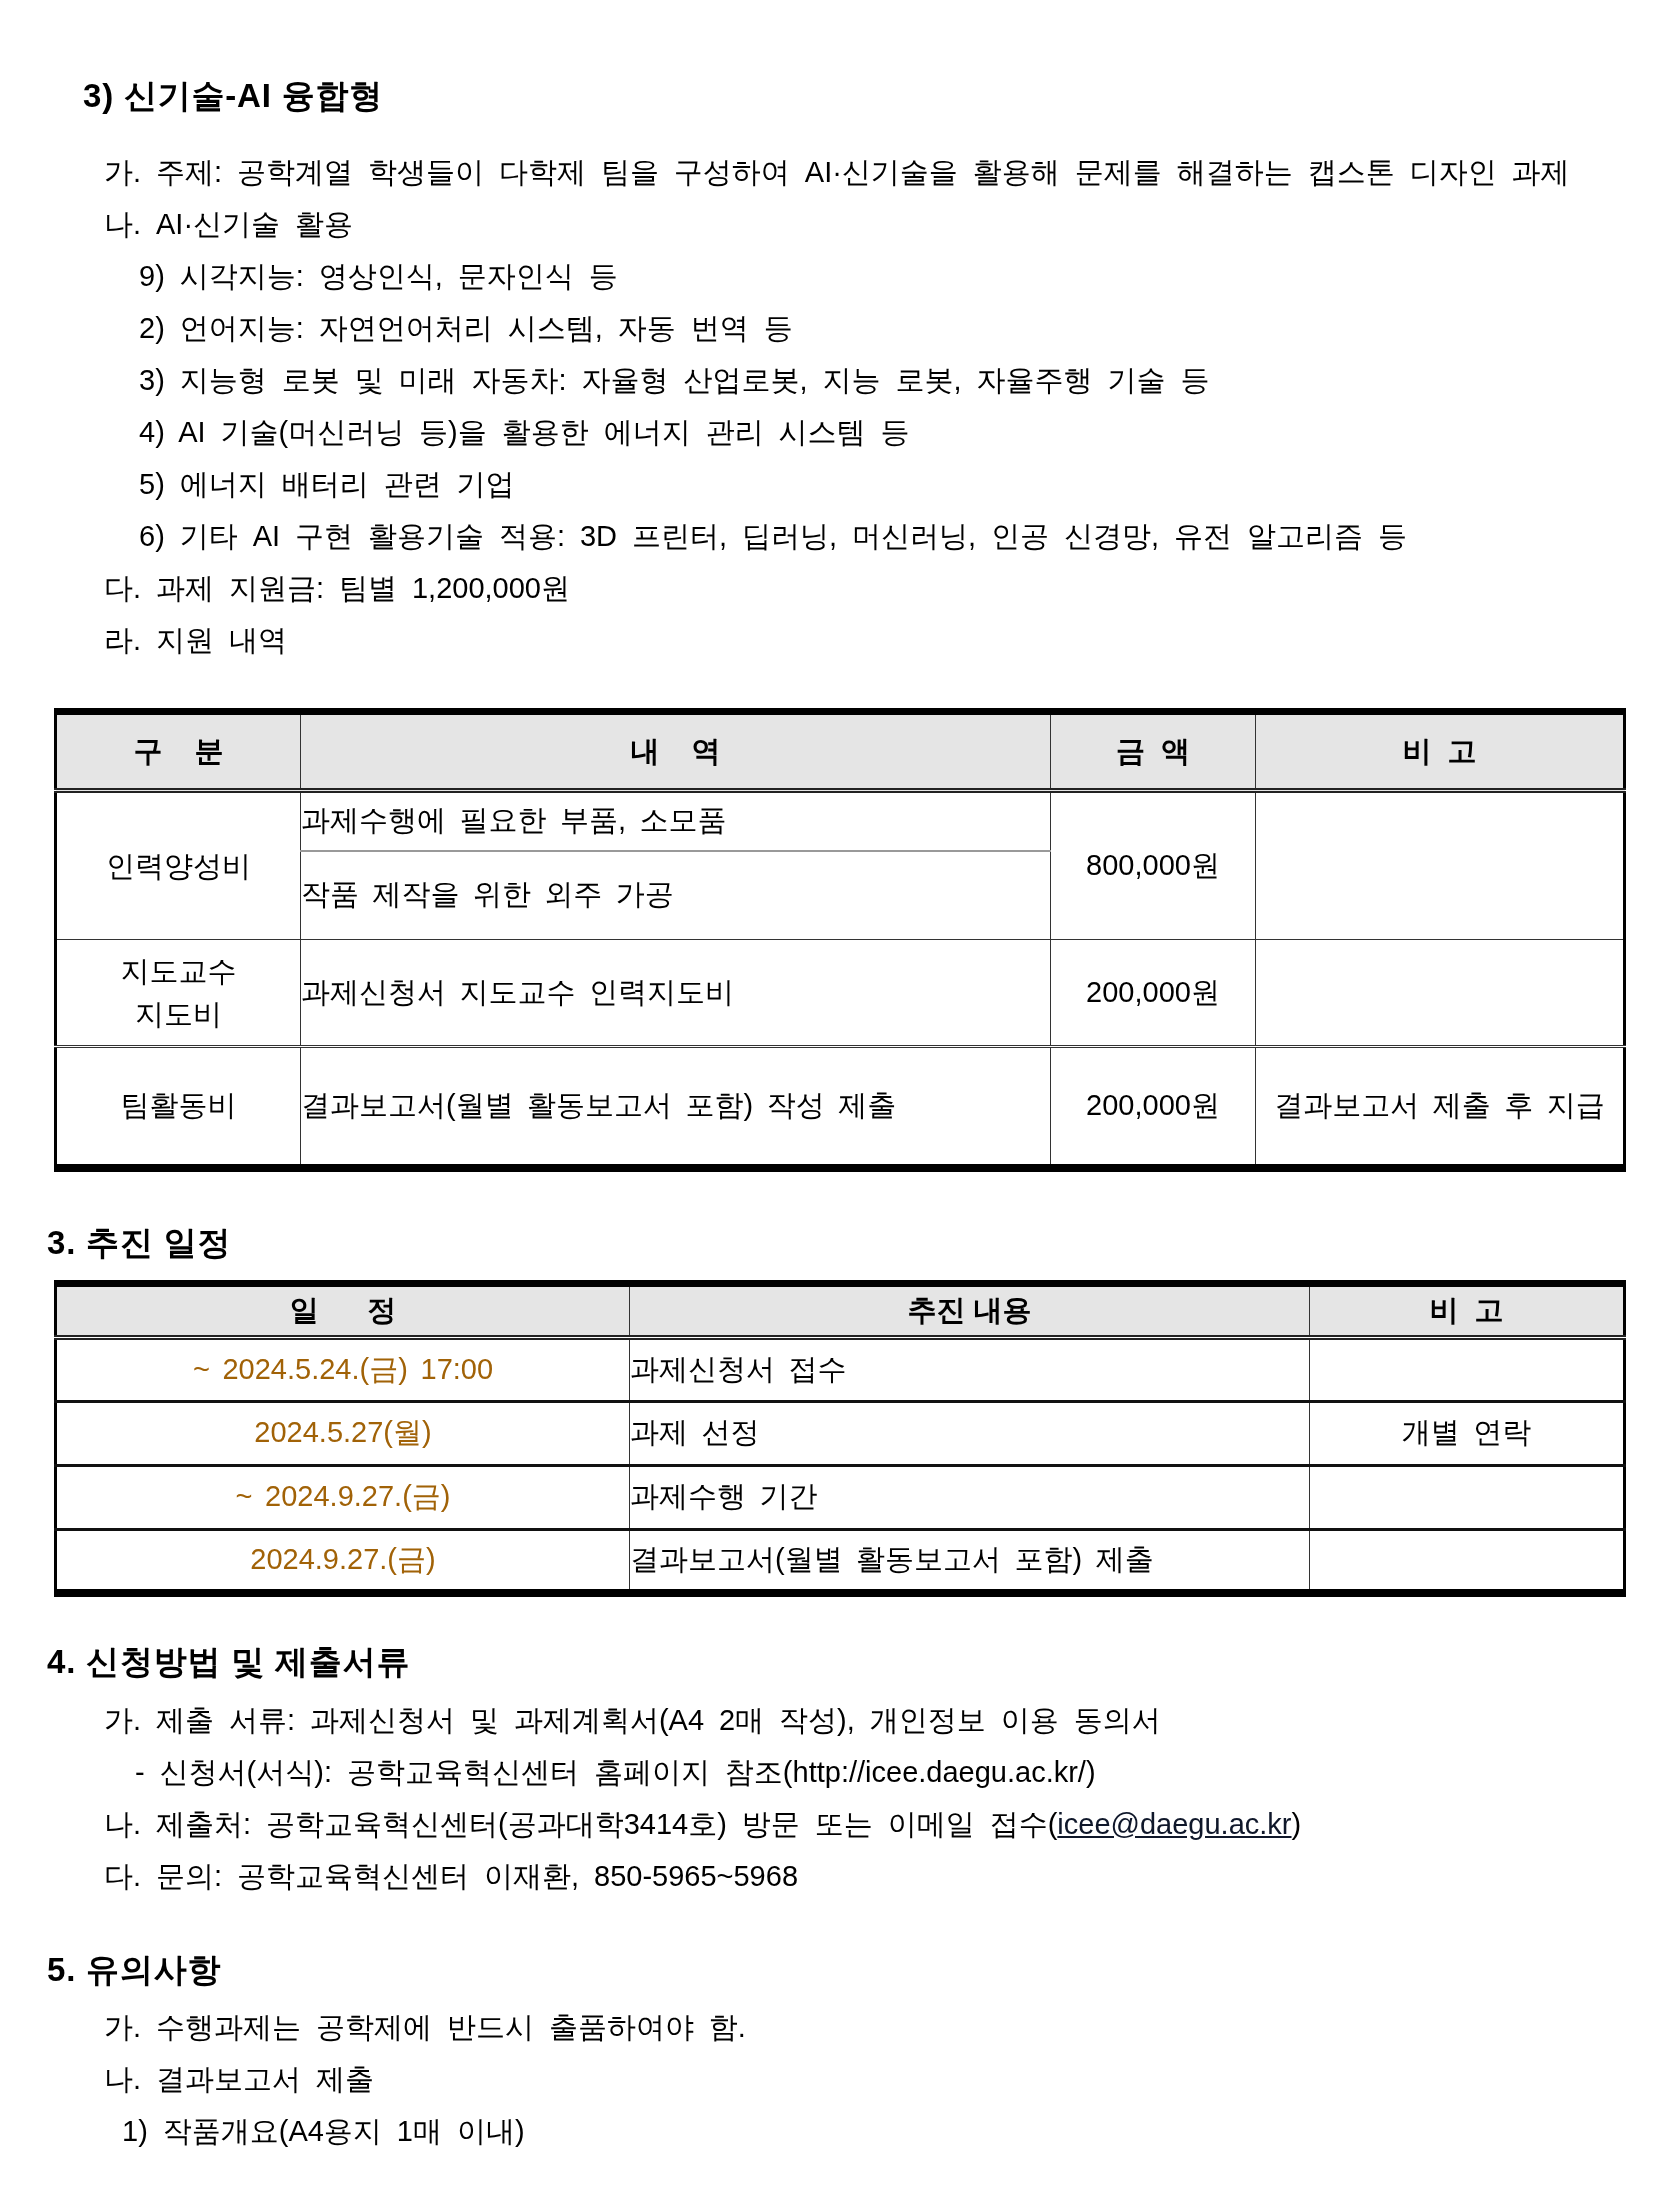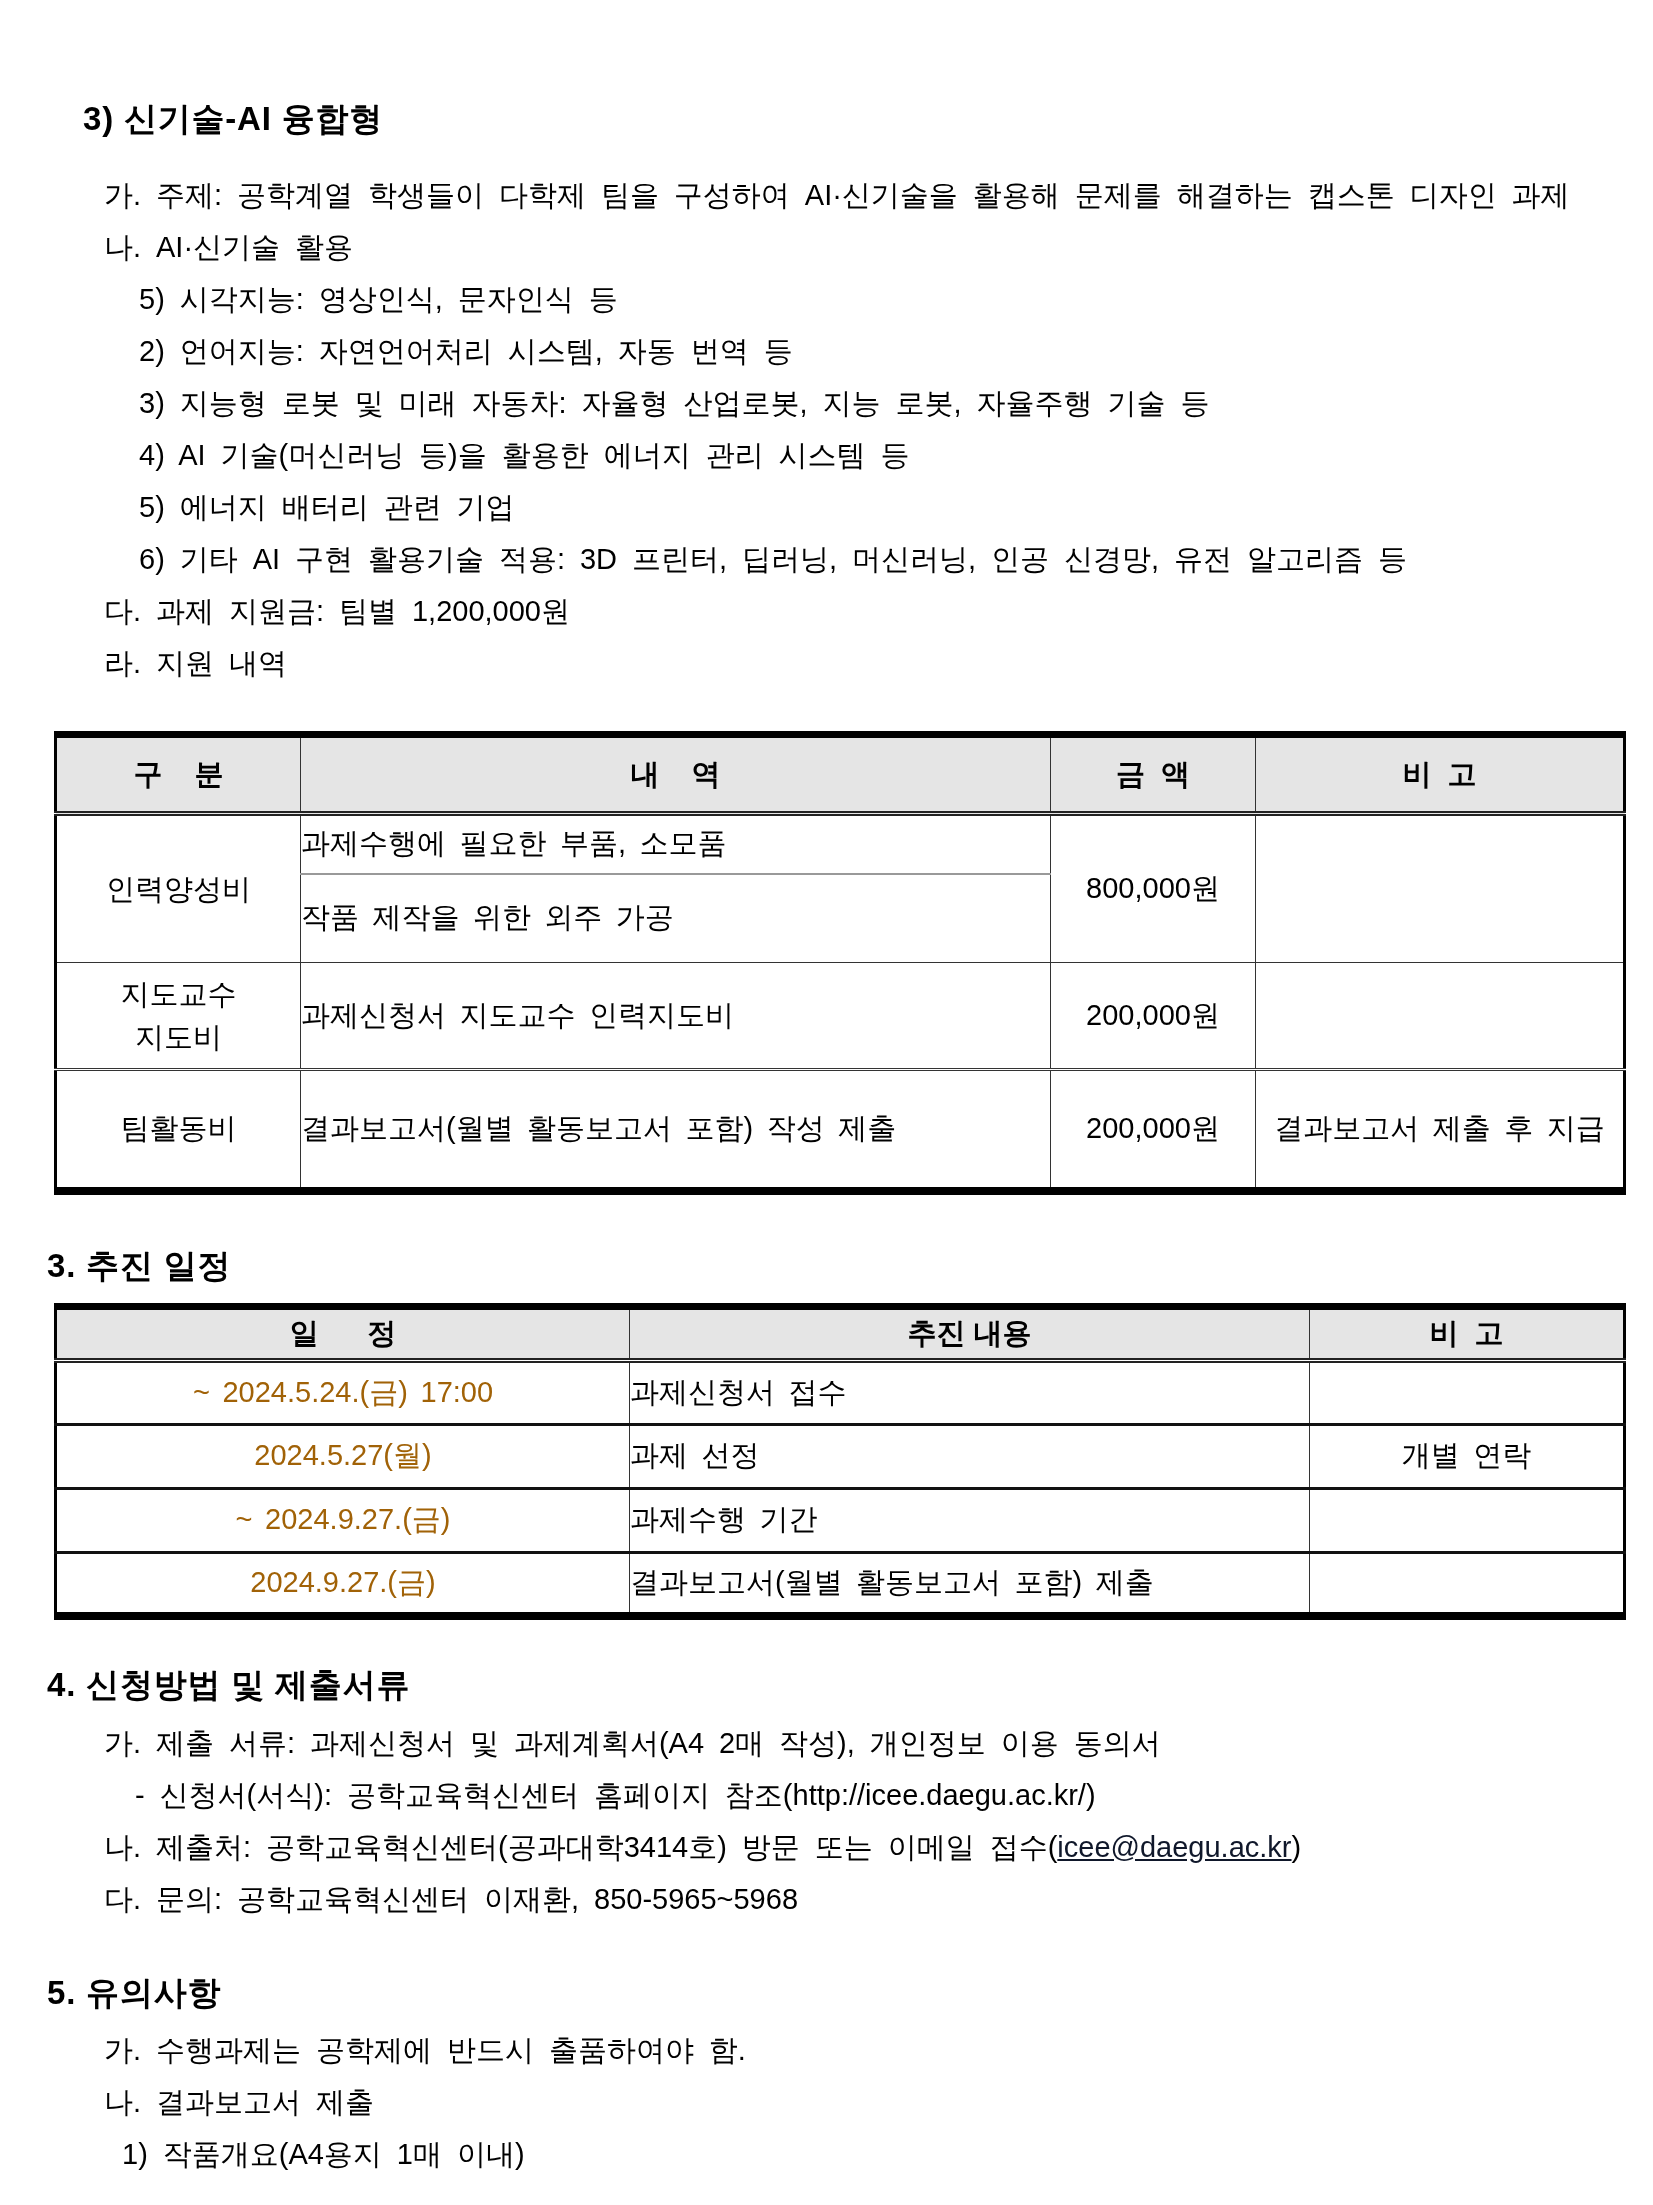--- a/index.html
+++ b/index.html
@@ -3,21 +3,21 @@
 <meta charset="utf-8">
 <style>
   * { box-sizing: border-box; }
   html, body { margin: 0; padding: 0; }
   body {
     width: 1653px; height: 2205px;
     background: #ffffff; color: #000000;
     font-family: "Liberation Sans", "DejaVu Sans", sans-serif;
     overflow: hidden;
   }
-  .doc { padding-top: 100px; }
+  .doc { padding-top: 77px; }
 
   .h-main {
     font-size: 33px; font-weight: bold;
     margin: 0 0 31px 83px; line-height: 38px;
     letter-spacing: 0.8px;
   }
   .sec-title {
     font-size: 33px; font-weight: bold;
     margin: 0 0 0 47px; line-height: 38px;
     letter-spacing: 0.8px;
@@ -83,21 +83,21 @@
 </style>
 </head>
 <body>
 
 <div class="doc">
 
   <div class="h-main">3) 신기술-AI 융합형</div>
 
   <div class="line hang">가. 주제: 공학계열 학생들이 다학제 팀을 구성하여 AI·신기술을 활용해 문제를 해결하는 캡스톤 디자인 과제</div>
   <div class="line">나. AI·신기술 활용</div>
-  <div class="line lv2">5) 시각지능: 영상인식, 문자인식 등</div>
+  <div class="line lv2">9) 시각지능: 영상인식, 문자인식 등</div>
   <div class="line lv2">2) 언어지능: 자연언어처리 시스템, 자동 번역 등</div>
   <div class="line lv2">3) 지능형 로봇 및 미래 자동차: 자율형 산업로봇, 지능 로봇, 자율주행 기술 등</div>
   <div class="line lv2">4) AI 기술(머신러닝 등)을 활용한 에너지 관리 시스템 등</div>
   <div class="line lv2">5) 에너지 배터리 관련 기업</div>
   <div class="line lv2">6) 기타 AI 구현 활용기술 적용: 3D 프린터, 딥러닝, 머신러닝, 인공 신경망, 유전 알고리즘 등</div>
   <div class="line">다. 과제 지원금: 팀별 1,200,000원</div>
   <div class="line">라. 지원 내역</div>
 
   <table class="tbl gap-t1">
     <colgroup>

